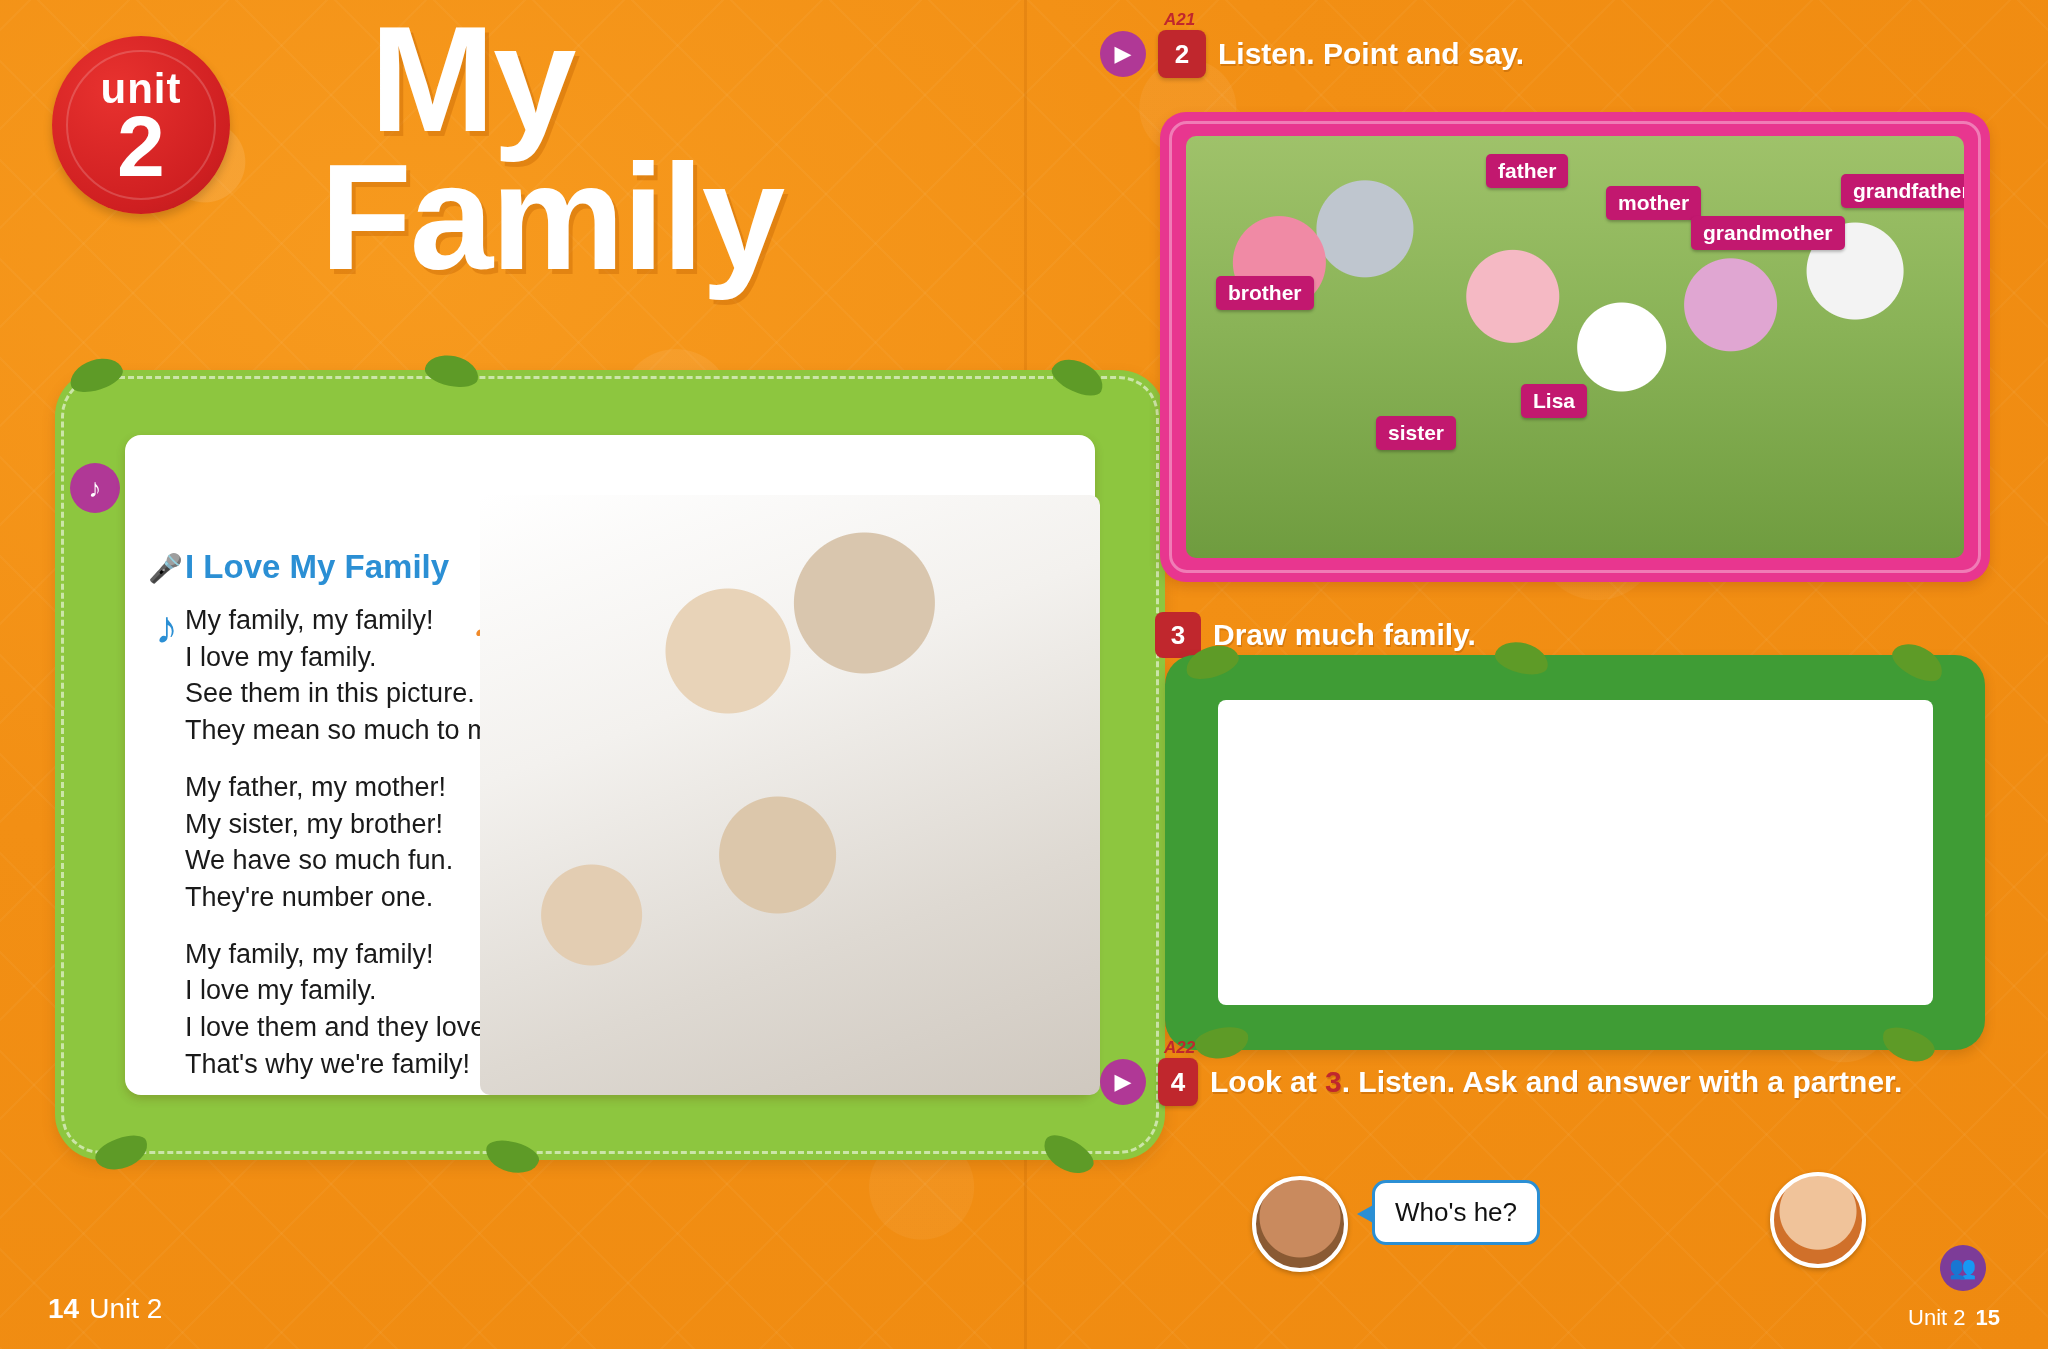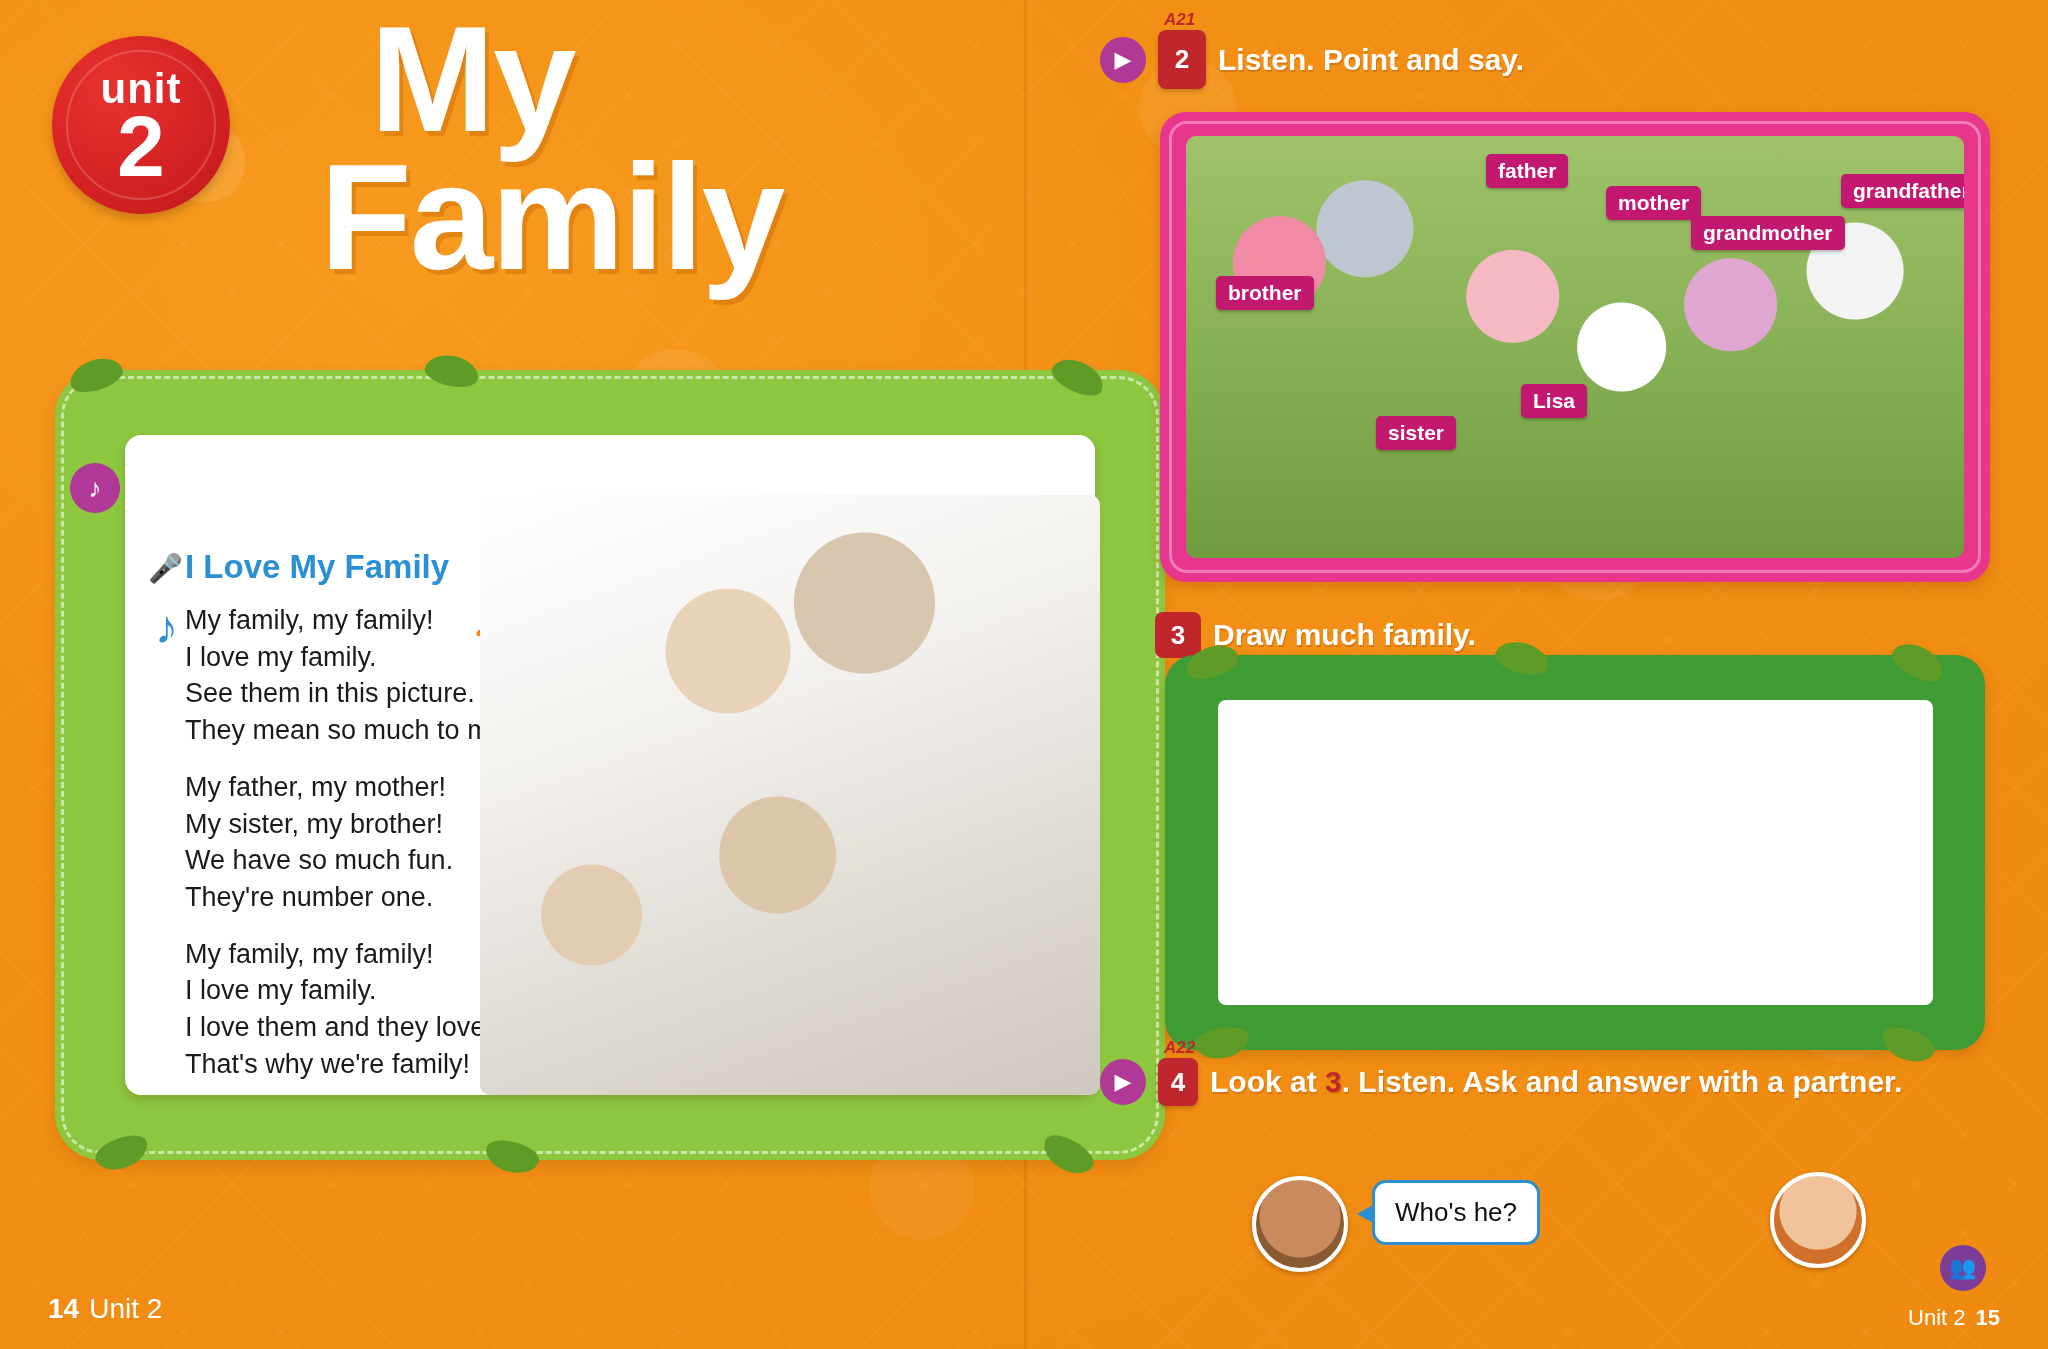--- a/index.html
+++ b/index.html
@@ -299,38 +299,38 @@
          radial-gradient(circle at 18% 70%, #e3cdb2 0 50px, transparent 51px),
          linear-gradient(160deg, #ffffff 0%, #f3f1ee 35%, #ded9d2 70%, #cfc8bf 100%);">
   </div>
 
   <div class="pagenum-l">
     <span>14</span><span class="lbl">Unit 2</span>
   </div>
 
   <div class="ex-row" style="left:1100px; top:30px;">
     <div class="play-icon">▶</div>
-    <div class="audio-badge" style="width:48px;height:59px;border-radius:8px;font-size:26px;">
+    <div class="audio-badge" style="width:48px;height:48px;border-radius:8px;font-size:26px;">
       <span class="track-tag">A21</span>
       <span>2</span>
     </div>
     <div class="ex-instr">Listen. Point and say.</div>
   </div>
 
   <div class="pink-frame"></div>
   <div class="pink-photo" style="background:
          radial-gradient(circle at 12% 30%, #f08aa5 0 46px, transparent 47px),
          radial-gradient(circle at 23% 22%, #bfc6cf 0 48px, transparent 49px),
          radial-gradient(circle at 42% 38%, #f5b9c4 0 46px, transparent 47px),
          radial-gradient(circle at 56% 50%, #ffffff 0 44px, transparent 45px),
          radial-gradient(circle at 70% 40%, #e0a6d2 0 46px, transparent 47px),
          radial-gradient(circle at 86% 32%, #f3f3f3 0 48px, transparent 49px),
          linear-gradient(180deg, #9fc26a 0%, #8ab357 45%, #6f9c3f 100%);">
     <div class="label-pill" style="left:300px; top:18px;">father</div>
-    <div class="label-pill" style="left:420px; top:50px;border-radius:6px;">mother</div>
+    <div class="label-pill" style="left:420px; top:50px;">mother</div>
     <div class="label-pill" style="left:505px; top:80px;">grandmother</div>
     <div class="label-pill" style="left:655px; top:38px;">grandfather</div>
     <div class="label-pill" style="left:30px;  top:140px;">brother</div>
     <div class="label-pill" style="left:190px; top:280px;">sister</div>
     <div class="label-pill" style="left:335px; top:248px;">Lisa</div>
   </div>
 
   <div class="ex-row" style="left:1155px; top:612px;">
     <div class="num-orange">3</div>
     <div class="ex-instr">Draw much family.</div>

